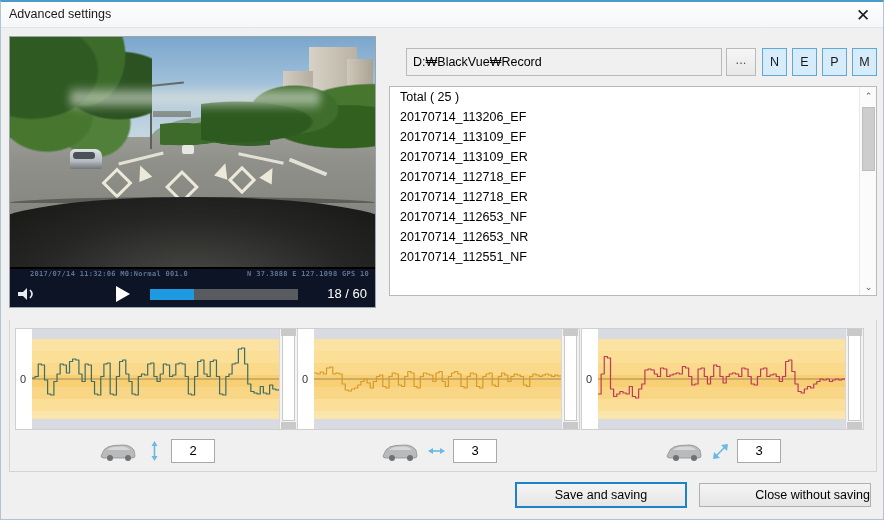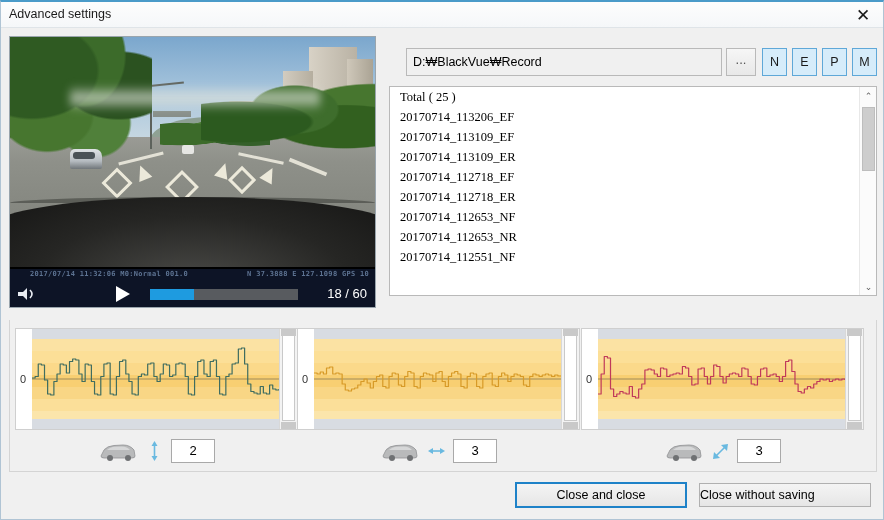--- a/index.html
+++ b/index.html
@@ -297,21 +297,20 @@
     overflow: hidden;
   }
   .list-row {
     height: 20px;
     line-height: 20px;
     padding-left: 10px;
     font-size: 12.5px;
     color: #000;
     white-space: nowrap;
     cursor: default;
-    font-family: Liberation Serif, serif;
   }
   .list-row.total { color: #000; }
 
   
   #list-sb {
     position: absolute; right: 0; top: 0;
     width: 17px; height: 208px;
     background: #fbfbfb;
     border-left: 1px solid #e8e8e8;
   }
@@ -446,21 +445,21 @@
     cursor: pointer;
   }
   #btn-cancel {
     position: absolute; left: 698px; top: 481px;
     width: 172px; height: 24px;
     background: linear-gradient(to bottom, #f4f4f4, #e6e6e6);
     border: 1px solid #b0b0b0;
     font-family: "Liberation Sans", sans-serif;
     font-size: 12.5px;
     color: #000;
-    text-align: left;
+    text-align: right;
     line-height: 22px;
     cursor: pointer;
   }
 </style>
 </head>
 <body>
 
 <div id="window">
 
   <div id="titlebar">
@@ -655,16 +654,16 @@
           <line x1="4" y1="18" x2="15" y2="7" stroke="#69b9e0" stroke-width="1.6"></line>
           <polygon points="2,20 3,13 9,19" fill="#69b9e0"></polygon>
           <polygon points="17,5 16,12 10,6" fill="#69b9e0"></polygon>
         </svg>
       </span>
       <span class="gs-value">3</span>
     </div>
   </div>
 
   <div id="footer-sep"></div>
-  <div id="btn-save">Close and close</div>
+  <div id="btn-save">Save and saving</div>
   <div id="btn-cancel">Close without saving</div>
 
 </div>
 
 </body></html>

